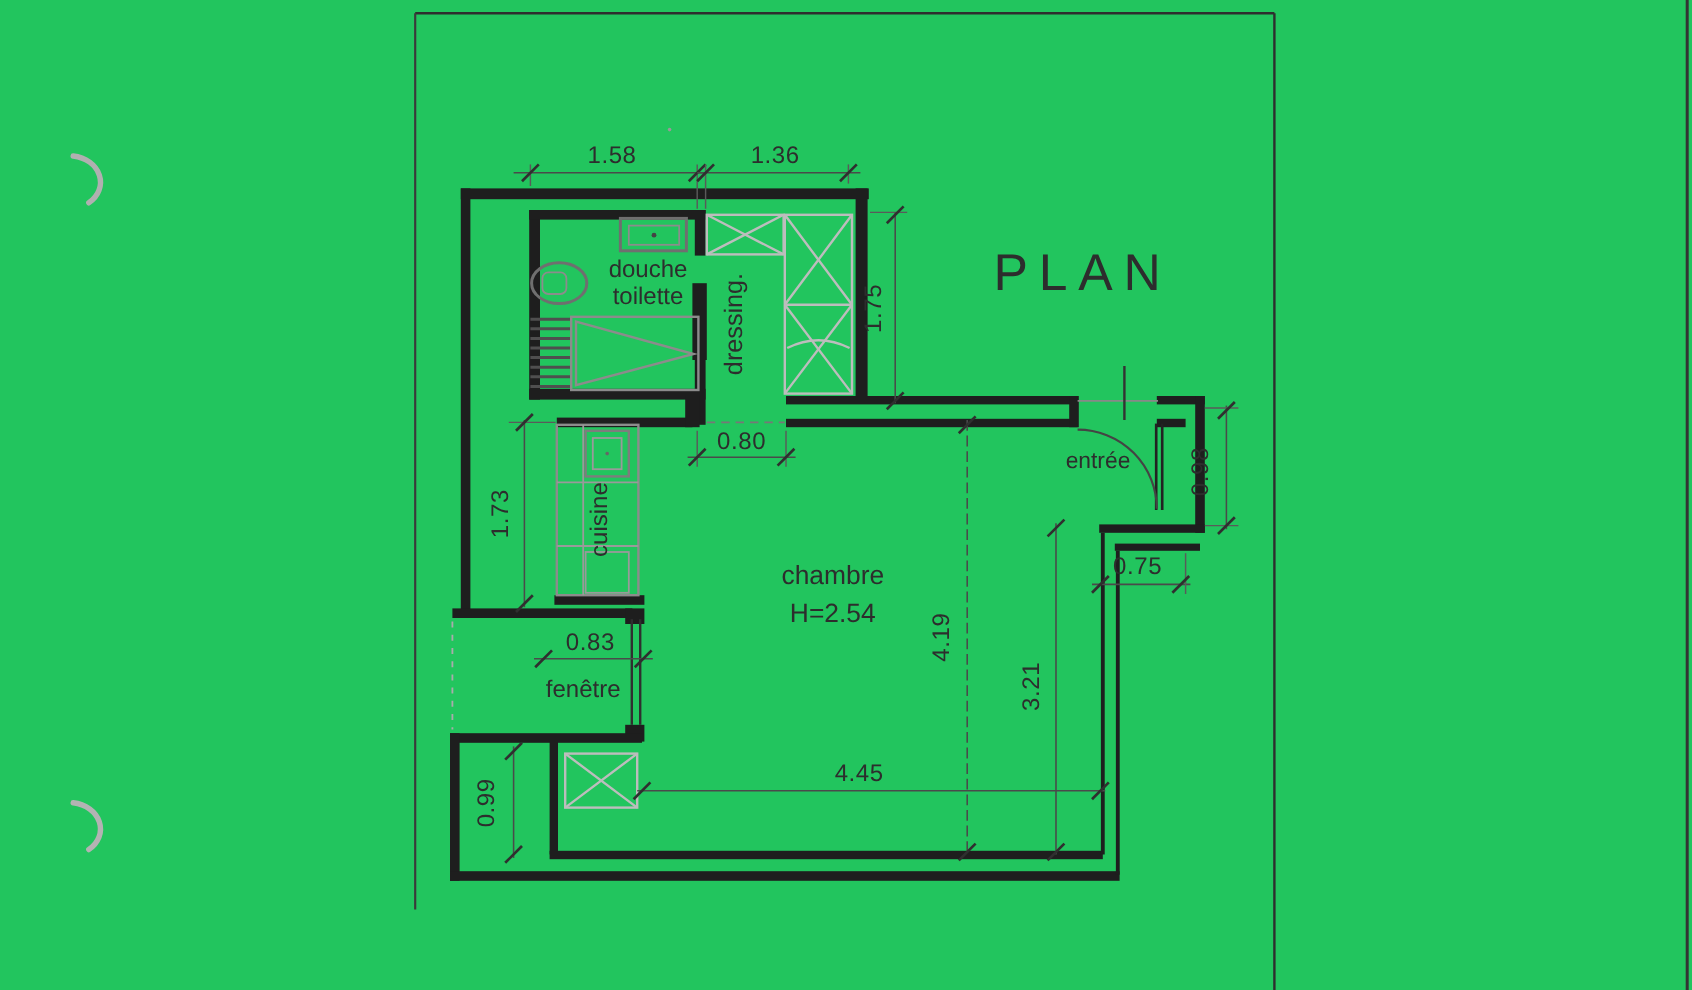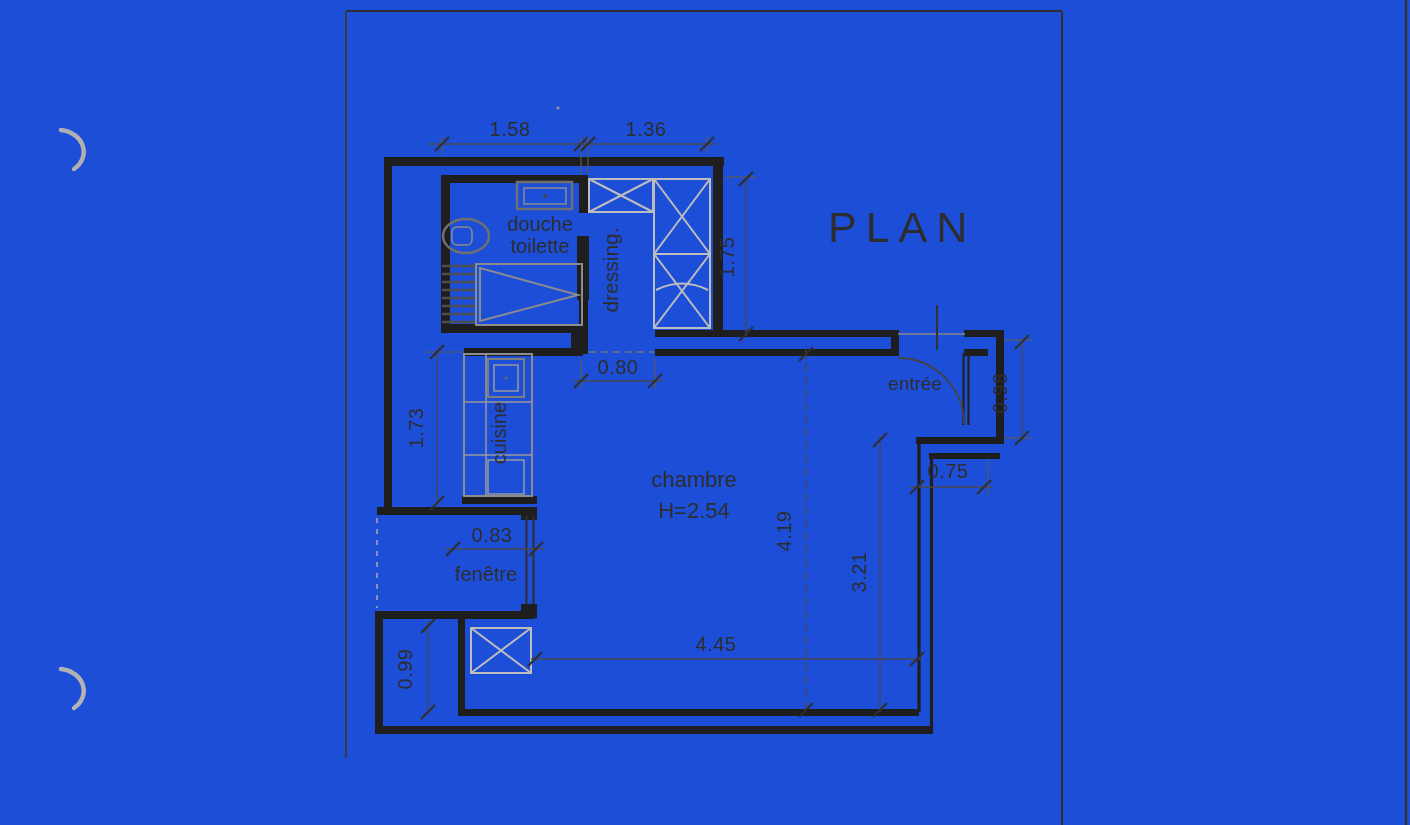--- a/index.html
+++ b/index.html
@@ -1,16 +1,16 @@
 <!DOCTYPE html>
 <html><head>
 <meta charset="utf-8">
 <style>
   html,body{margin:0;padding:0;background:#ffffff;}
-  .page{position:relative;width:1410px;height:825px;background:#1d4ed8;overflow:hidden;
+  .page{position:relative;width:1410px;height:825px;background:#22c55e;overflow:hidden;
         font-family:"Liberation Sans", sans-serif;}
   svg text{font-family:"Liberation Sans", sans-serif;fill:#2d2d2d;}
   .lbl{font-size:20px;}
   .dimtxt{font-size:20px;letter-spacing:0.5px;}
   .title-txt{font-size:43px;font-weight:300;letter-spacing:9px;}
   .wall{fill:#1e1e1e;stroke:none;}
   .dimline{stroke:#4a4a4a;stroke-width:1.3;fill:none;}
   .extline{stroke:#5a5a5a;stroke-width:1.2;fill:none;}
   .tick{stroke:#2f2f2f;stroke-width:2.2;fill:none;}
   .fixt{stroke:#8c8c8c;stroke-width:2;fill:none;}

